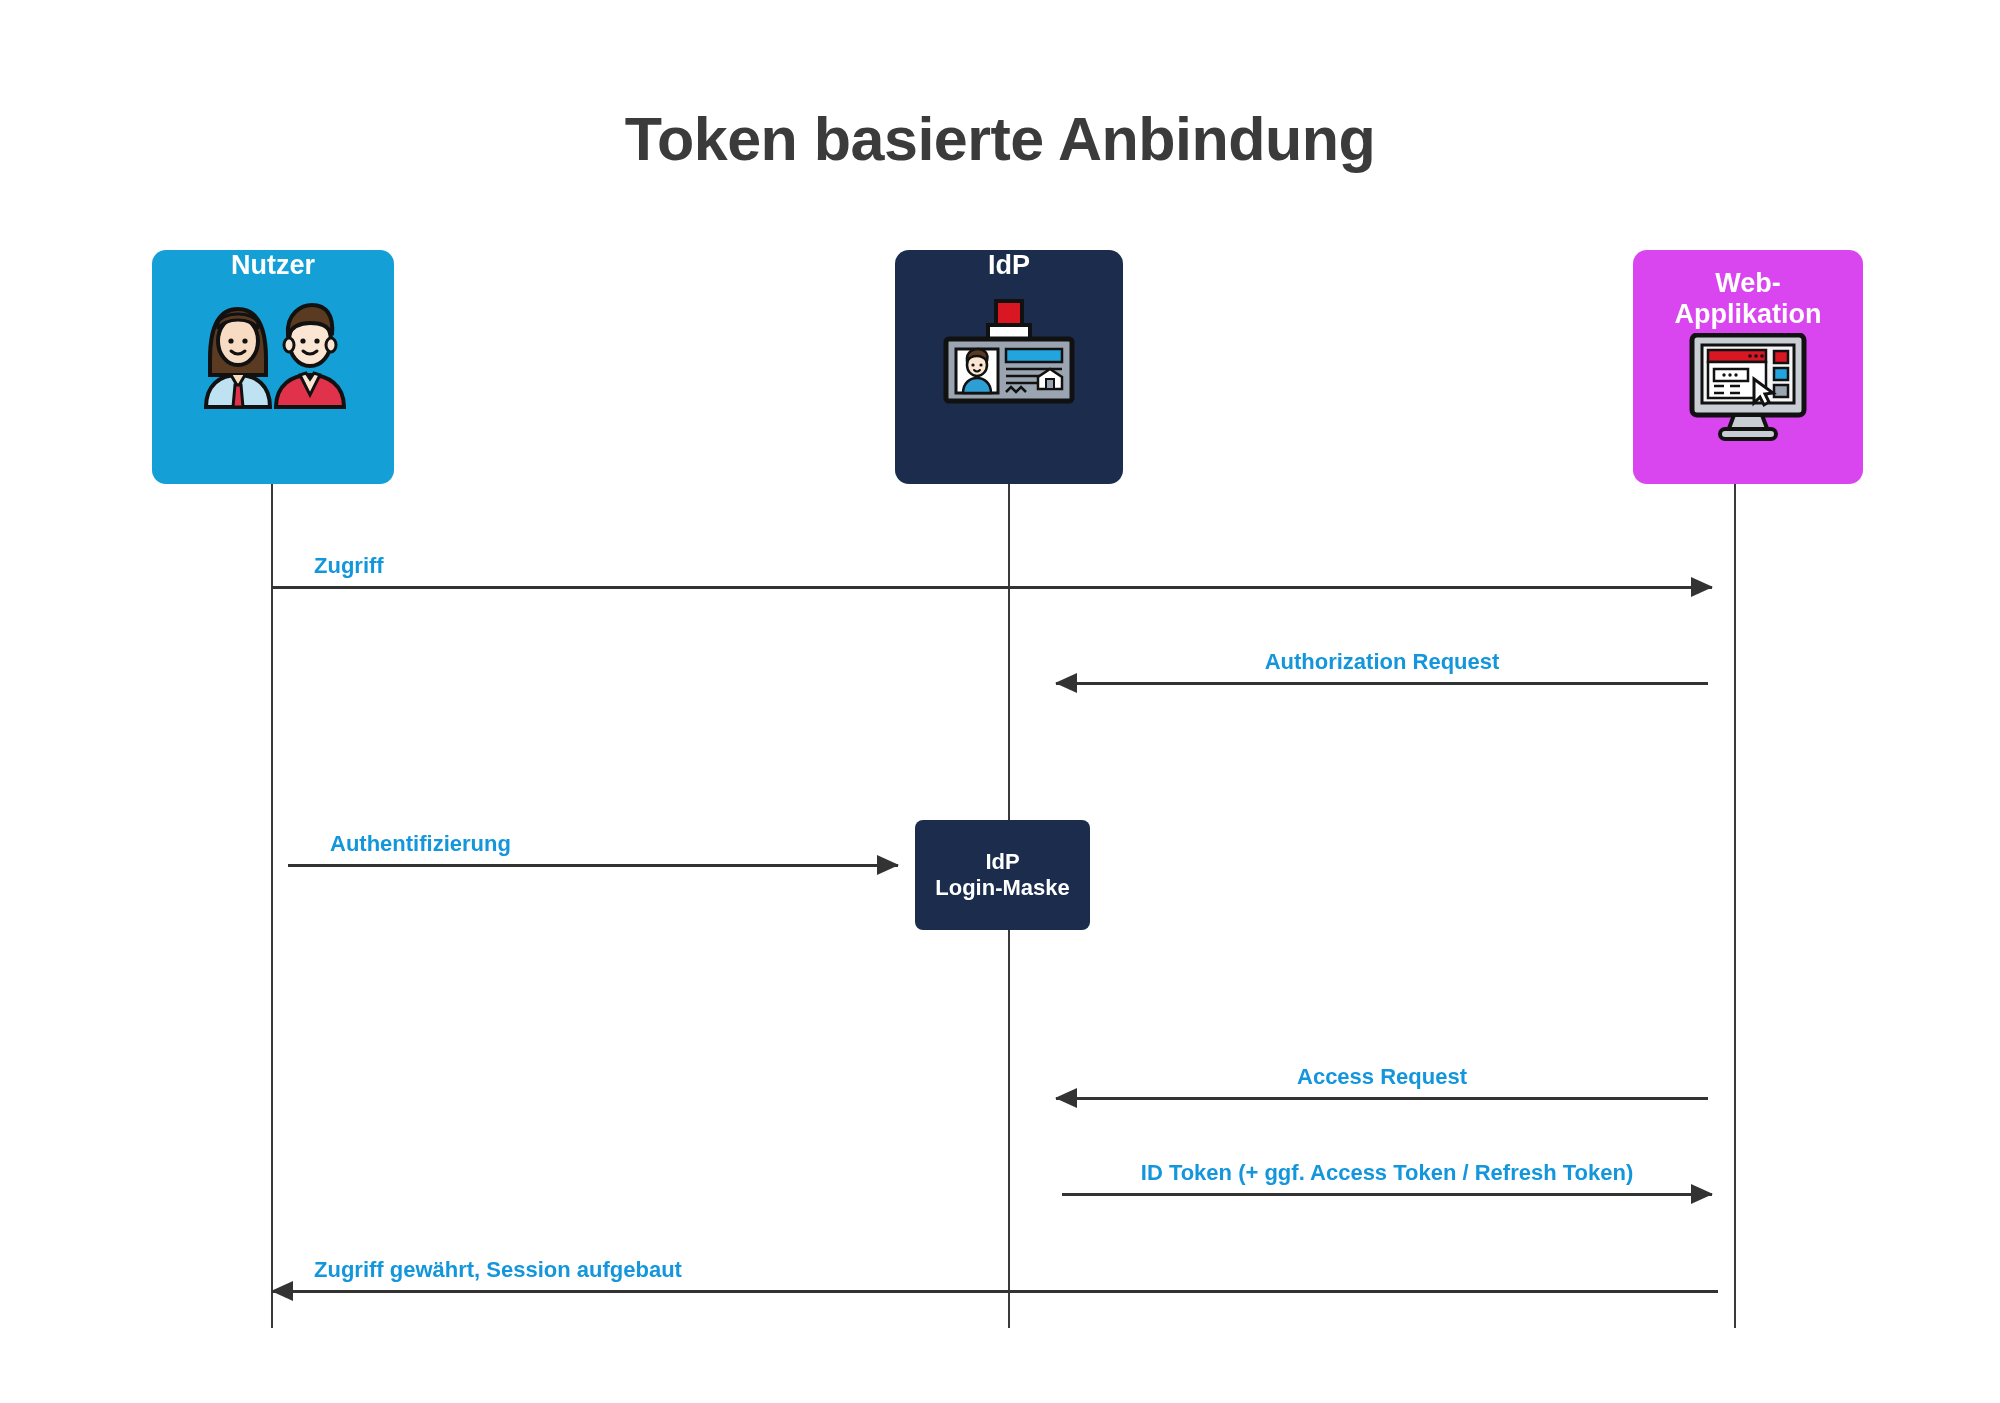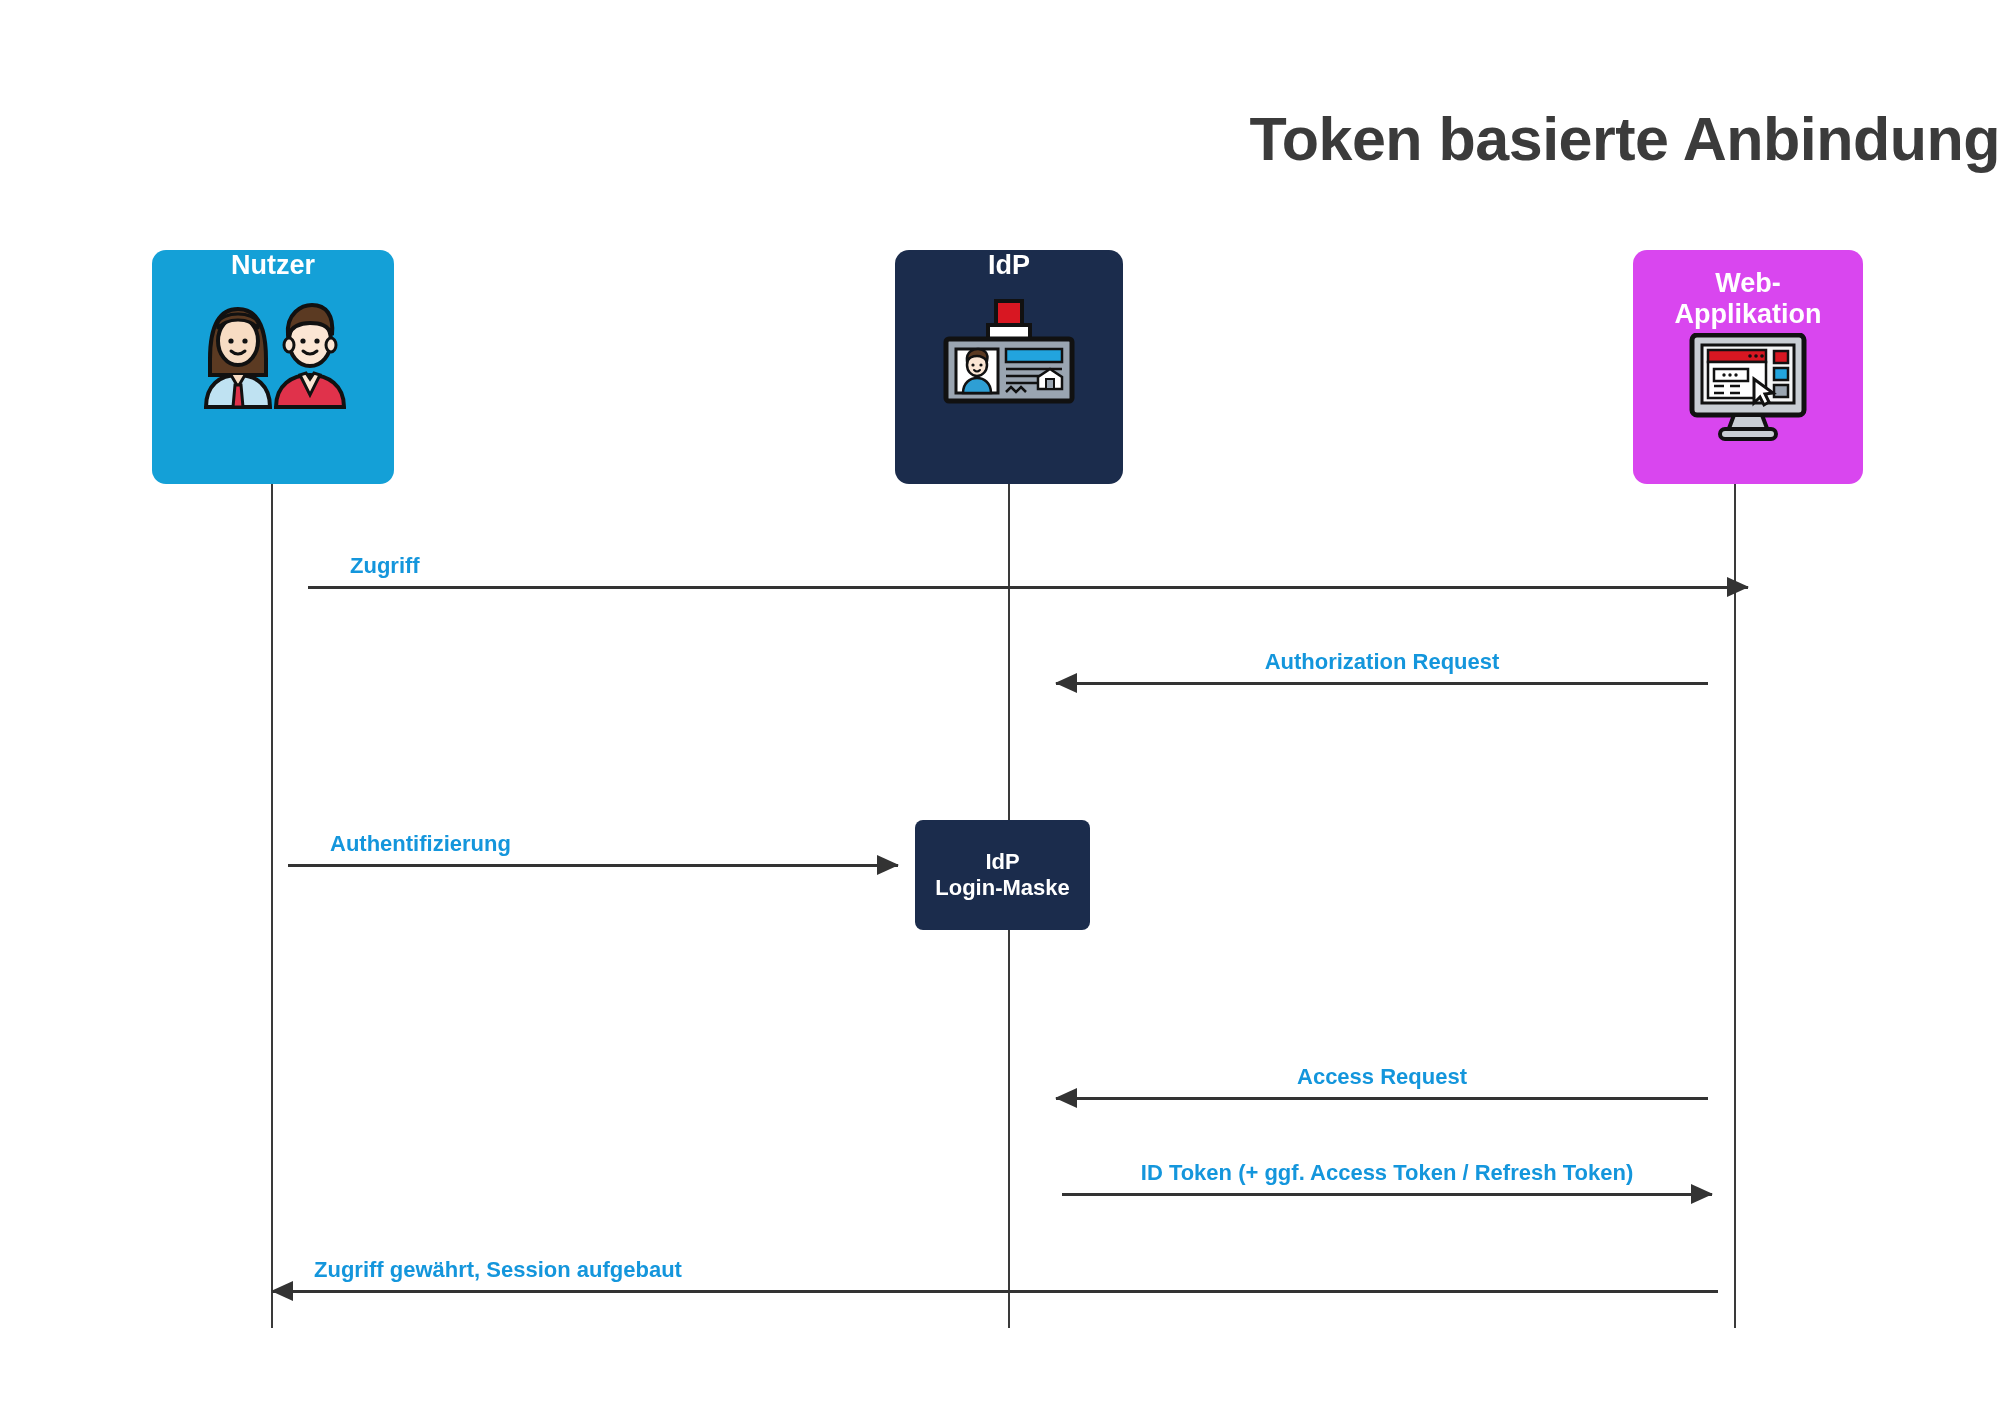--- a/index.html
+++ b/index.html
@@ -21,21 +21,21 @@
     width: 2000px;
     height: 1403px;
   }
 
   
   .page-title {
     position: absolute;
     left: 0;
     top: 104px;
     width: 2000px;
-    text-align: right;
+    text-align: center;
     font-size: 61px;
     font-weight: bold;
     color: #3b3b3b;
     letter-spacing: -0.5px;
   }
 
   
   .participant {
     position: absolute;
     border-radius: 14px;
@@ -225,21 +225,21 @@
         <rect x="42" y="96" width="56" height="10" rx="5" fill="#C9CED4" stroke="#111" stroke-width="4"></rect>
       </svg>
     </div>
   </div>
 
   <div class="activation-box" style="left:915px; top:820px; width:175px; height:110px;">
     <div class="a-label">IdP
 Login-Maske</div>
   </div>
 
-  <div class="message" style="left:272px; top:545px; width:1440px;margin-left:36px;">
+  <div class="message" style="left:272px; top:545px; width:1440px;">
     <span class="msg-label lbl-left">Zugriff</span>
     <span class="msg-line"></span>
     <span class="arrow-head to-right"></span>
   </div>
 
   <div class="message" style="left:1056px; top:634px; width:652px;margin-top:7px;">
     <span class="msg-label lbl-center">Authorization Request</span>
     <span class="msg-line"></span>
     <span class="arrow-head to-left"></span>
   </div>

